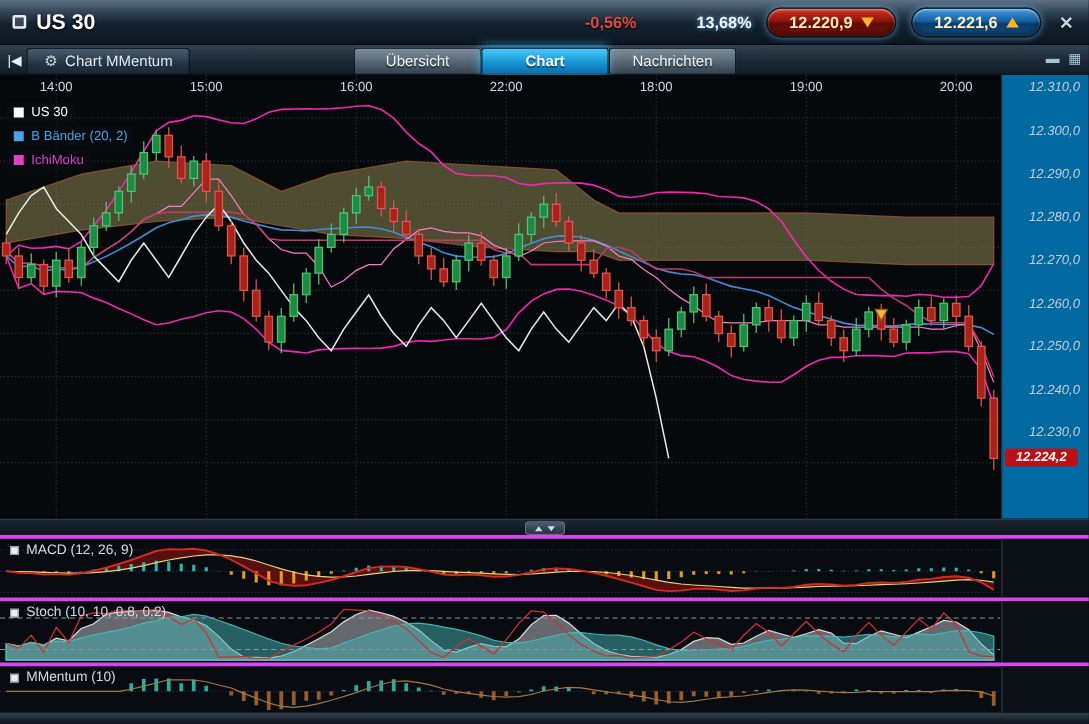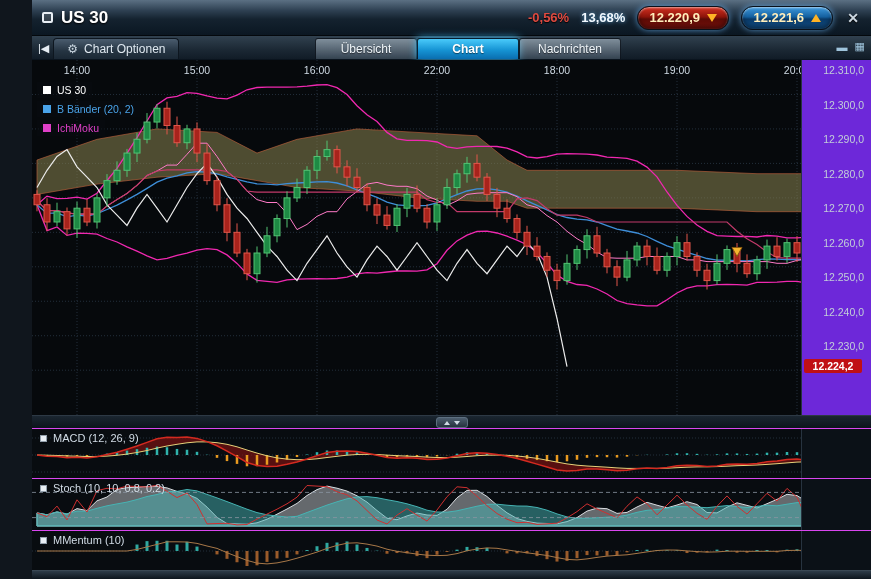--- a/index.html
+++ b/index.html
@@ -1,38 +1,38 @@
 <!DOCTYPE html>
 <html><head>
 <meta charset="utf-8">
 <style>
   * { box-sizing: border-box; }
   html,body { margin:0; padding:0; }
   body {
     width:871px; height:579px; overflow:hidden;
     background:#0c1218; font-family:"Liberation Sans", sans-serif;
   }
-  .app { position:relative; width:871px; height:579px; background:#10161d;padding-left:32px; }
+  .app { position:relative; width:871px; height:579px; background:#10161d; }
 
   
   .header {
     height:36px; display:flex; align-items:center; justify-content:space-between;
     padding:0 10px;
     background:linear-gradient(#5b7083 0%, #2e4052 30%, #14222f 55%, #0b1722 100%);
     border-bottom:1px solid #04080c;
   }
   .hleft { display:flex; align-items:center; gap:8px; }
   .app-icon { width:11px; height:11px; border:2px solid #e9eff5; border-radius:2px; background:rgba(255,255,255,.15); }
   .htitle { color:#ffffff; font-size:17px; font-weight:bold; text-shadow:0 1px 2px #000; }
   .hright { display:flex; align-items:center; gap:12px; }
   .pct-neg { color:#e04a40; font-weight:bold; font-size:13px; text-shadow:0 1px 1px #000; }
-  .pct-pos { color:#f2f9ff; font-weight:bold; font-size:13px; text-shadow:0 0 4px #5a9ccc; }
+  .pct-pos { color:#f2f9ff; font-weight:bold; font-size:13px; text-shadow:0 0 4px #5a9ccc;margin-left:36px; }
   .pricebtn {
     position:relative; display:flex; align-items:center; justify-content:center; gap:7px;
-    width:92px; height:24px; border-radius:12px; border:1px solid #0a1018;
+    width:104px; height:24px; border-radius:12px; border:1px solid #0a1018;
     box-shadow:0 0 6px rgba(100,170,230,.8), inset 0 1px 2px rgba(255,255,255,.55), inset 0 -3px 4px rgba(0,0,0,.45);
     color:#ffeebb; font-weight:bold; font-size:13px; cursor:pointer; font-family:"Liberation Sans",sans-serif;
   }
   .pricebtn.sell { background:linear-gradient(#d43222 0%, #8c130a 45%, #5c0b06 55%, #7e120c 100%); }
   .pricebtn.buy  { background:linear-gradient(#3f9ade 0%, #14609f 45%, #0a3a68 55%, #12538e 100%); }
   .tri { width:0; height:0; border-left:5px solid transparent; border-right:5px solid transparent; }
   .tri.down { border-top:8px solid #ffb325; }
   .tri.up   { border-bottom:8px solid #ffb325; }
   .closebtn { background:none; border:none; color:#cdd8e2; font-size:14px; font-weight:bold;
     cursor:pointer; padding:0 2px; text-shadow:0 1px 1px #000; font-family:"Liberation Sans",sans-serif; }
@@ -57,21 +57,21 @@
   .tab.active { background:linear-gradient(#49cafa,#1694d4 55%,#0a6eb0); color:#fff;
     font-weight:bold; box-shadow:0 0 9px rgba(64,195,252,.95); }
   .tbright { position:absolute; right:6px; top:4px; display:flex; gap:7px; }
   .tbicon { background:none; border:none; color:#9fc4dc; font-size:11px; cursor:pointer; padding:0; }
 
   
   .chart { position:relative; height:355px; background:#06090c; overflow:hidden; }
   #main-svg { position:absolute; left:0; top:0; display:block; }
   .grid { stroke:#232f3b; stroke-width:1; stroke-dasharray:1 2; }
   .price-axis { position:absolute; right:0; top:0; width:70px; height:100%;
-    background:#6d28d9; border-left:1px solid #27333f; }
+    background:#0369a1; border-left:1px solid #27333f;font-style:italic; }
   .plabel { position:absolute; right:7px; color:#c2ced8; font-size:10.5px; transform:translateY(-50%); }
   .badge { position:absolute; left:2px; right:9px; height:14px; background:#c00f14; color:#ffffff;
     font-weight:bold; font-size:10.5px; line-height:14px; text-align:center; border-radius:2px; }
   .time-axis { position:absolute; left:0; top:4px; width:800px; height:12px; }
   .tlabel { position:absolute; transform:translateX(-50%); color:#cfdae4; font-size:10.5px; }
   .legend { position:absolute; left:5px; top:22px; display:flex; flex-direction:column;
     align-items:flex-start; gap:3px; }
   .legitem { display:flex; align-items:center; gap:6px; padding:2px 6px;
     background:rgba(8,12,16,.6); font-size:10.5px; cursor:pointer; }
   .legsq { width:8px; height:8px; }
@@ -81,21 +81,21 @@
     border-top:1px solid #2d3945; }
   .handle { position:absolute; left:50%; top:1px; transform:translateX(-50%);
     width:32px; height:11px; background:linear-gradient(#4c5d6e,#26333f);
     border:1px solid #5d6f80; border-radius:3px; display:flex; align-items:center;
     justify-content:center; gap:4px; cursor:row-resize; }
   .harr { width:0; height:0; border-left:3px solid transparent; border-right:3px solid transparent; }
   .harr.up { border-bottom:4px solid #cfdae4; }
   .harr.down { border-top:4px solid #cfdae4; }
 
   
-  .panel { position:relative; background:#080c10; border-top:1px solid #d946ef; overflow:hidden; }
+  .panel { position:relative; background:#080c10; border-top:3px solid #d946ef; overflow:hidden; }
   .panel svg { position:absolute; left:0; top:0; display:block; }
   .paxis { position:absolute; right:0; top:0; width:70px; height:100%;
     background:#0b1117; border-left:1px solid #27333f; }
   .phdr { position:absolute; left:8px; top:3px; display:flex; align-items:center; gap:6px; z-index:2; }
   .pbullet { width:7px; height:7px; background:#e9eff5; border:1px solid #93a0ac; }
   .phdr span { color:#d2dce6; font-size:11px; }
   #panel-macd { height:50px; }
   #panel-stoch { height:52px; }
   #panel-mom { height:40px; }
 
@@ -123,21 +123,21 @@
         <span class="tri up"></span>
       </button>
       <button class="closebtn">✕</button>
     </div>
   </div>
 
   <div class="toolbar">
     <button class="collapse">|◀</button>
     <button class="chartopt">
       <span class="gear">⚙</span>
-      <span>Chart Optionen</span>
+      <span>Chart MMentum</span>
     </button>
     <div class="tabs">
         <button class="tab">Übersicht</button>
         <button class="tab active">Chart</button>
         <button class="tab">Nachrichten</button>
       </div>
     <div class="tbright">
         <button class="tbicon">▬</button>
         <button class="tbicon">▦</button>
       </div>

